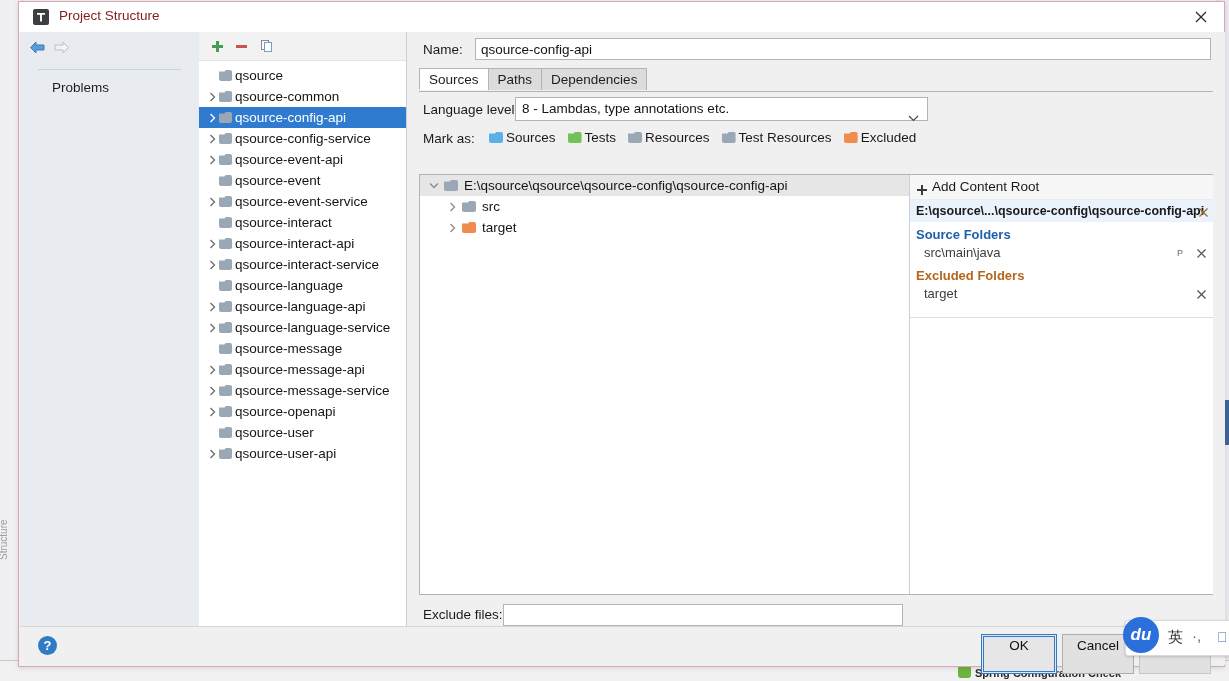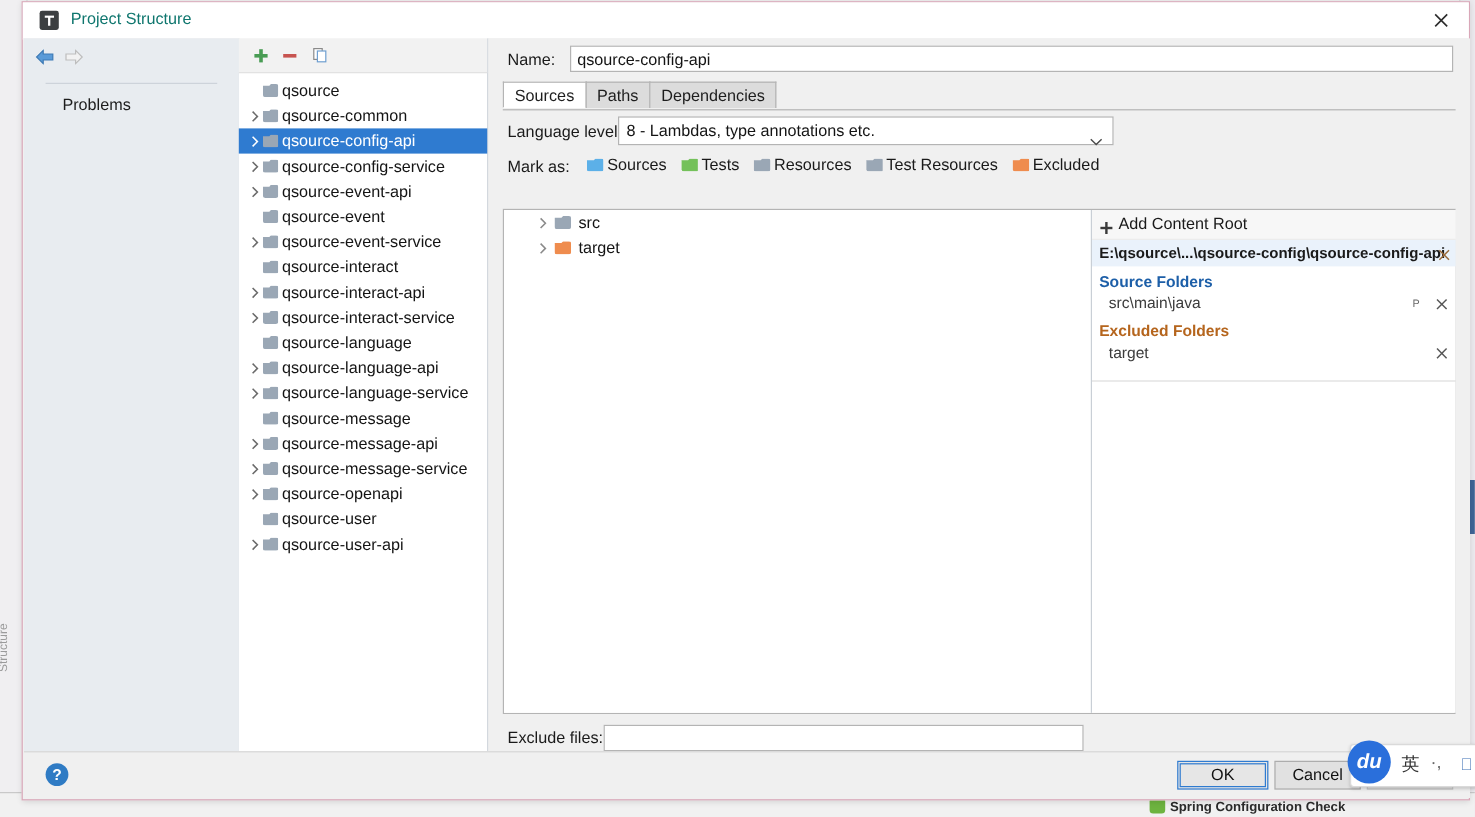--- a/index.html
+++ b/index.html
@@ -59,21 +59,21 @@
   .titlebar .app-icon {
     position: absolute; left: 14px; top: 7px; width: 16px; height: 16px;
     background: #3c3f41; border-radius: 2px;
     display: flex; align-items: center; justify-content: center;
   }
   .titlebar .app-icon i {
     display:block; width: 8px; height: 9px; background: #ffffff;
     clip-path: polygon(0 0,100% 0,100% 25%,62% 25%,62% 100%,38% 100%,38% 25%,0 25%);
   }
   .titlebar .title-text {
-    position: absolute; left: 40px; top: 6px; font-size: 13.5px; color: #0f766e;
+    position: absolute; left: 40px; top: 6px; font-size: 13.5px; color: #7f1d1d;
   }
   .titlebar .close-btn {
     position: absolute; right: 0px; top: 0px; width: 46px; height: 30px;
     display: flex; align-items: center; justify-content: center; cursor: default;
   }
   .titlebar .close-btn svg { display: block; }
 
   
   .dlg-body { position: absolute; left: 0; top: 30px; width: 1207px; height: 604px; }
 
@@ -256,21 +256,21 @@
     position: absolute; left: 1px; bottom: 1px; width: 1205px; height: 38px;
     background: #f0f0f0; border-top: 1px solid #d6d6d6;
   }
   .help-btn {
     position: absolute; left: 18px; top: 9px; width: 19px; height: 19px;
     border-radius: 50%; background: #2f7bc4; color: #ffffff;
     font-size: 13px; font-weight: bold; text-align: center; line-height: 19px;
     cursor: default;
   }
   .btn {
-    position: absolute; top: 7px; height: 24px; line-height: 22px;
+    position: absolute; top: 7px; height: 40px; line-height: 22px;
     background: #e1e1e1; border: 1px solid #adadad; box-sizing: border-box;
     font-size: 13.5px; text-align: center; color: #111; cursor: default;
   }
   .btn.ok {
     left: 961px; width: 76px; background: #e6e6e6;
     border: 1px solid #2f7bd0; outline: 1px solid #2f7bd0; outline-offset: -3px;
   }
   .btn.cancel { left: 1042px; width: 72px; }
   .btn.apply  { left: 1119px; width: 72px; color: #aaaaaa; border-color: #c6c6c6; }
 
@@ -455,20 +455,29 @@
         </div>
       </div>
 
       <div class="markas-row">
         <div class="markas-label">Mark as:</div>
         <div class="markas-items" id="markas-items"><span class="markas-item"><span class="fi" style="color: rgb(92, 176, 232);"></span><span>Sources</span></span><span class="markas-item"><span class="fi" style="color: rgb(116, 193, 90);"></span><span>Tests</span></span><span class="markas-item"><span class="fi" style="color: rgb(154, 167, 181);"></span><span>Resources</span></span><span class="markas-item"><span class="fi" style="color: rgb(154, 167, 181);"></span><span>Test Resources</span></span><span class="markas-item"><span class="fi" style="color: rgb(239, 140, 78);"></span><span>Excluded</span></span></div>
       </div>
 
       <div class="content-area">
         <div class="roots-tree" id="roots-tree">
+            <div class="root-row selected">
+              <span class="chev" style="left: 8px;">
+                <svg width="10" height="7" viewBox="0 0 10 7">
+                  <path d="M1 1.5 L5 5.5 L9 1.5" fill="none" stroke="#8a8a8a" stroke-width="1.3"></path>
+                </svg>
+              </span>
+              <span class="fi" style="left: 24px; color: rgb(154, 167, 181);"></span>
+              <span class="lbl" style="left: 44px;">E:\qsource\qsource\qsource-config\qsource-config-api</span>
+            </div>
             <div class="root-row">
               <span class="chev" style="left: 26px;">
                 <svg width="7" height="10" viewBox="0 0 7 10">
                   <path d="M1.5 1 L5.5 5 L1.5 9" fill="none" stroke="#8a8a8a" stroke-width="1.3"></path>
                 </svg>
               </span>
               <span class="fi" style="left: 42px; color: rgb(154, 167, 181);"></span>
               <span class="lbl" style="left: 62px;">src</span>
             </div>
             <div class="root-row">

